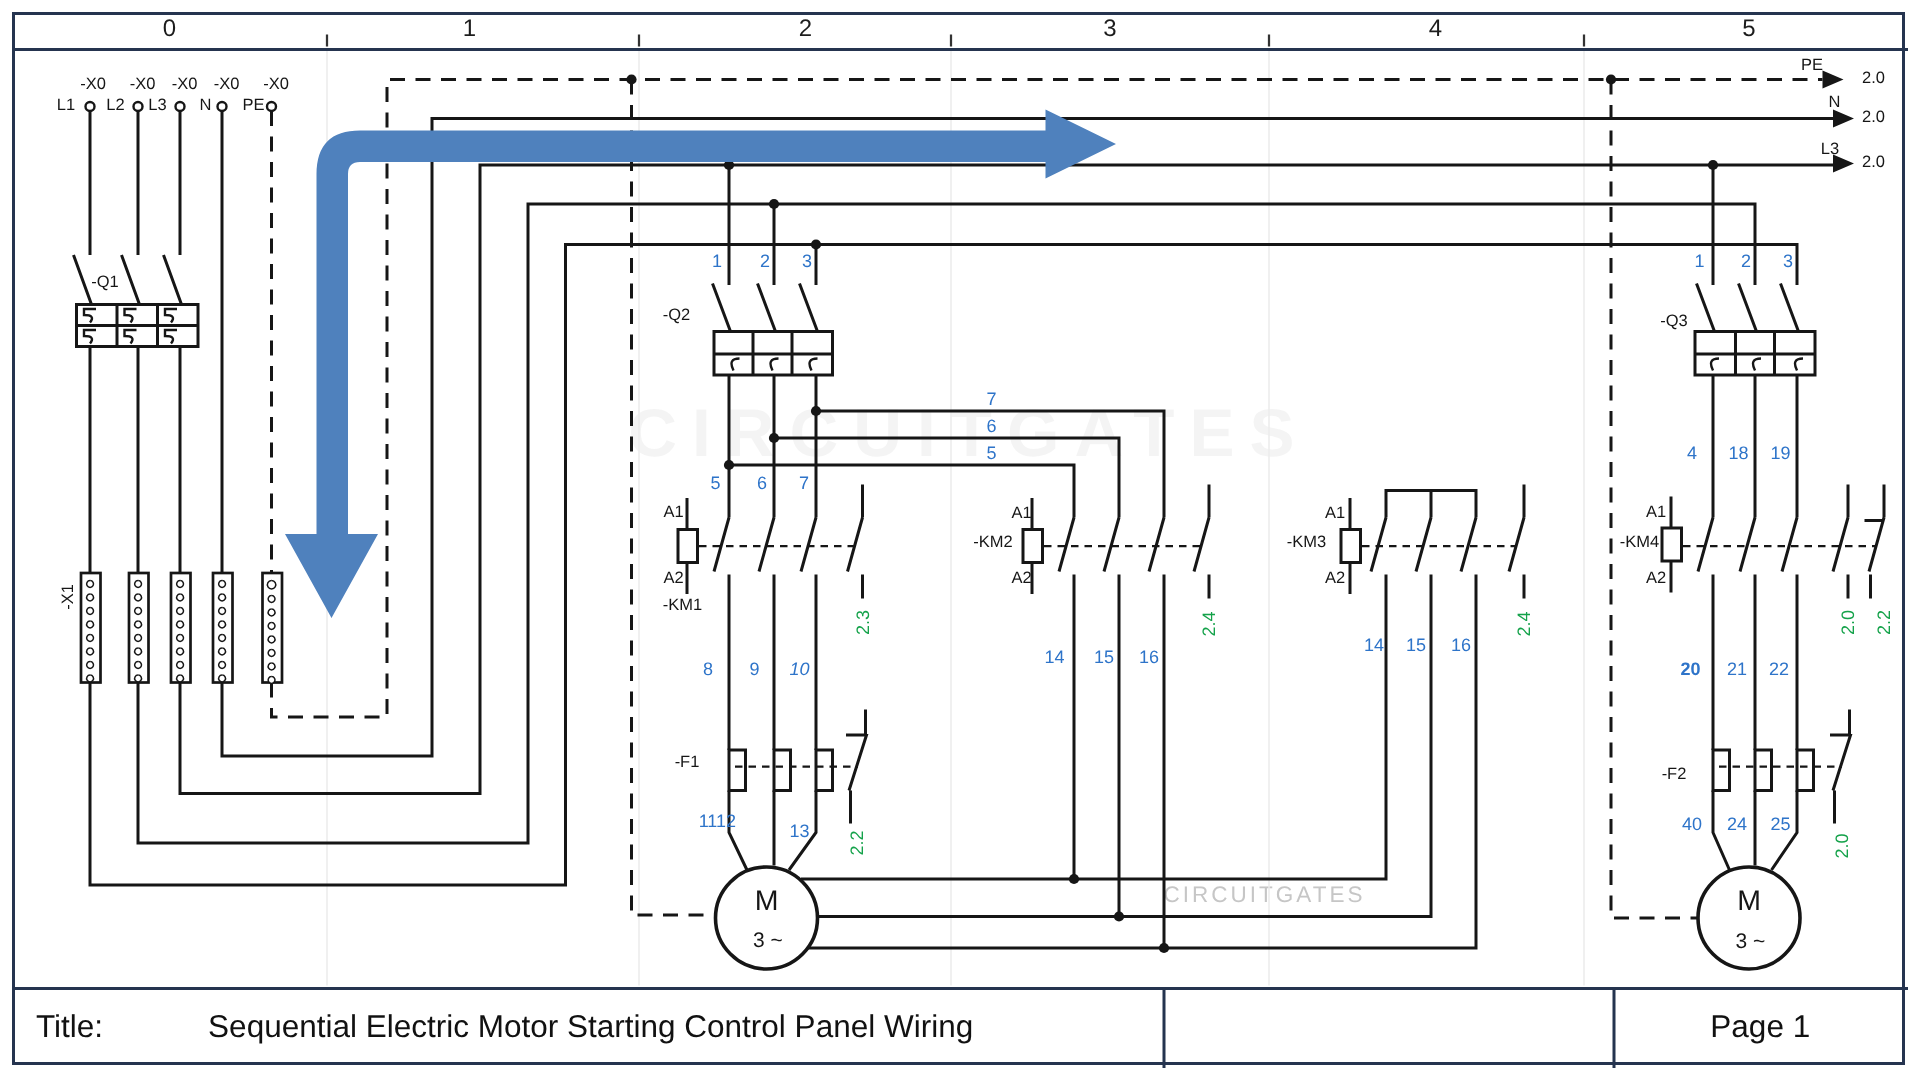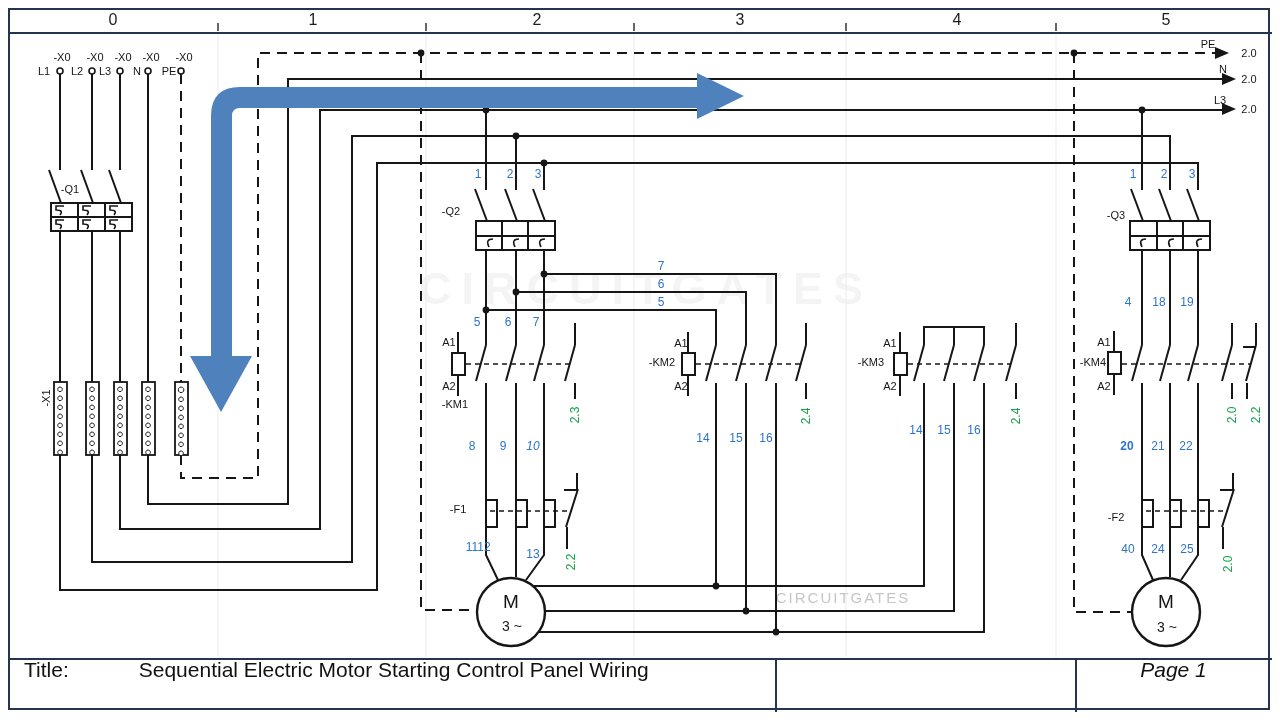--- a/index.html
+++ b/index.html
@@ -14,21 +14,21 @@
   .tb-div{position:absolute;top:658px;height:54px;width:0;border-left:2px solid #25344f;}
   .lbl{position:absolute;transform:translate(-50%,-50%);white-space:nowrap;
        color:#161616;font-size:11px;line-height:1;}
   .lbl.rot{transform:translate(-50%,-50%) rotate(-90deg);}
   .wire-num{font-size:12px;color:#2e74c9;}
   .xref{font-size:12px;color:#14a24a;}
   .ruler-num{font-size:16px;color:#1c1c1c;}
   .comp{font-size:11px;}
   .motor-m{font-size:19px;}
   .motor-ph{font-size:14px;}
-  .tb-text{position:absolute;top:658px;height:54px;display:flex;align-items:flex-start;
+  .tb-text{position:absolute;top:658px;height:54px;display:flex;align-items:center;
            font-size:21px;color:#111;gap:28px;}
   #wm-large{position:absolute;left:646px;top:289px;transform:translate(-50%,-50%);
             font-size:45px;letter-spacing:10px;color:rgba(60,60,60,0.06);font-weight:bold;}
   #wm-small{position:absolute;left:843px;top:597px;transform:translate(-50%,-50%);
             font-size:15px;letter-spacing:2px;color:#c6c6c6;}
   svg{position:absolute;left:0;top:0;}
 </style>
 </head>
 <body>
 
@@ -176,21 +176,21 @@
   <div id="ruler-line"></div>
   <div id="titleblock-line"></div>
   <div class="tb-div" style="left:775px;"></div>
   <div class="tb-div" style="left:1075px;"></div>
 
   <div class="tb-text" style="left:24px;">
     <span>Title:</span>
     <span style="width:14px;display:inline-block;"></span>
     <span>Sequential Electric Motor Starting Control Panel Wiring</span>
   </div>
-  <div class="tb-text" style="left:1075px;width:197px;justify-content:center;font-style:italic;">
+  <div class="tb-text" style="left:1075px;width:197px;justify-content:center;">
     <span>Page 1</span>
   </div>
 
   <div id="labels">
       <span class="lbl ruler-num" style="left: 113px; top: 20px;">0</span>
       <span class="lbl ruler-num" style="left: 313px; top: 20px;">1</span>
       <span class="lbl ruler-num" style="left: 537px; top: 20px;">2</span>
       <span class="lbl ruler-num" style="left: 740px; top: 20px;">3</span>
       <span class="lbl ruler-num" style="left: 957px; top: 20px;">4</span>
       <span class="lbl ruler-num" style="left: 1166px; top: 20px;">5</span>

